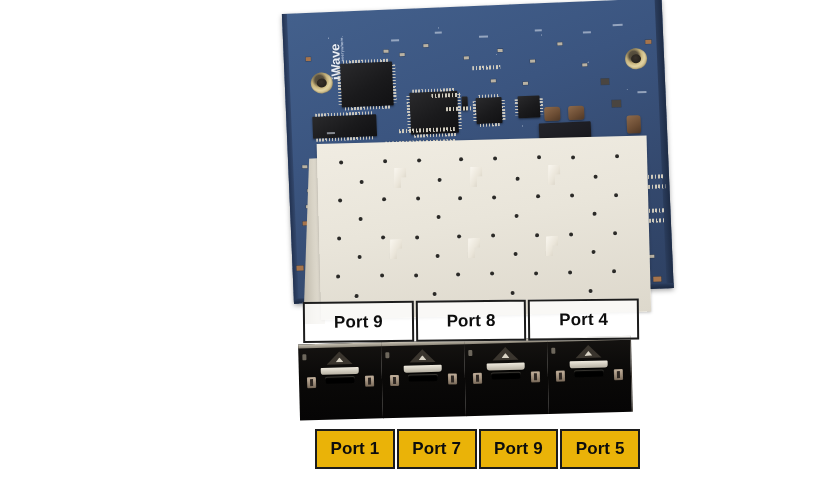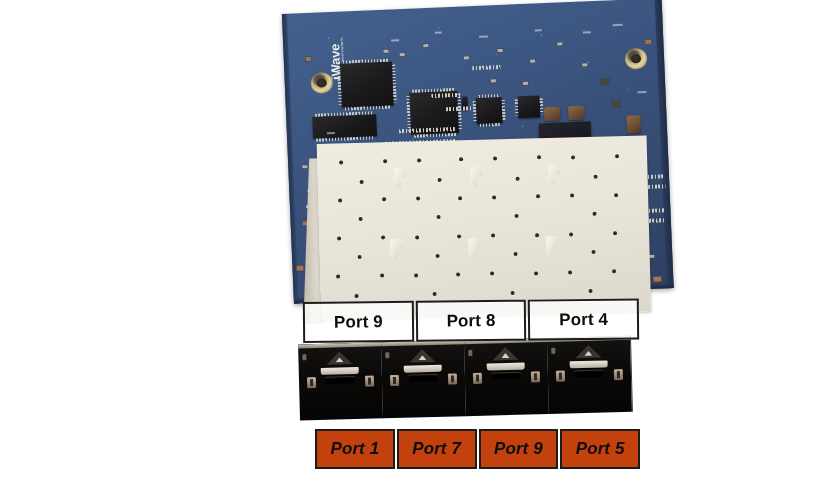--- a/index.html
+++ b/index.html
@@ -341,22 +341,21 @@
     align-items: center;
     justify-content: center;
     font-family: "Liberation Sans", sans-serif;
     font-weight: 700;
     font-size: 17px;
     color: #0d0d0d;
     letter-spacing: 0.1px;
     box-sizing: border-box;
   }
   .label-bottom-row .port-label {
-    background: #c2410c;
-    font-style: italic;
+    background: #eab308;
   }
   .port-label:last-child { margin-right: 0; }
 </style>
 </head>
 <body>
 
 <div id="stage">
 
   <div class="pcb-wrap">
     <div class="pcb">

